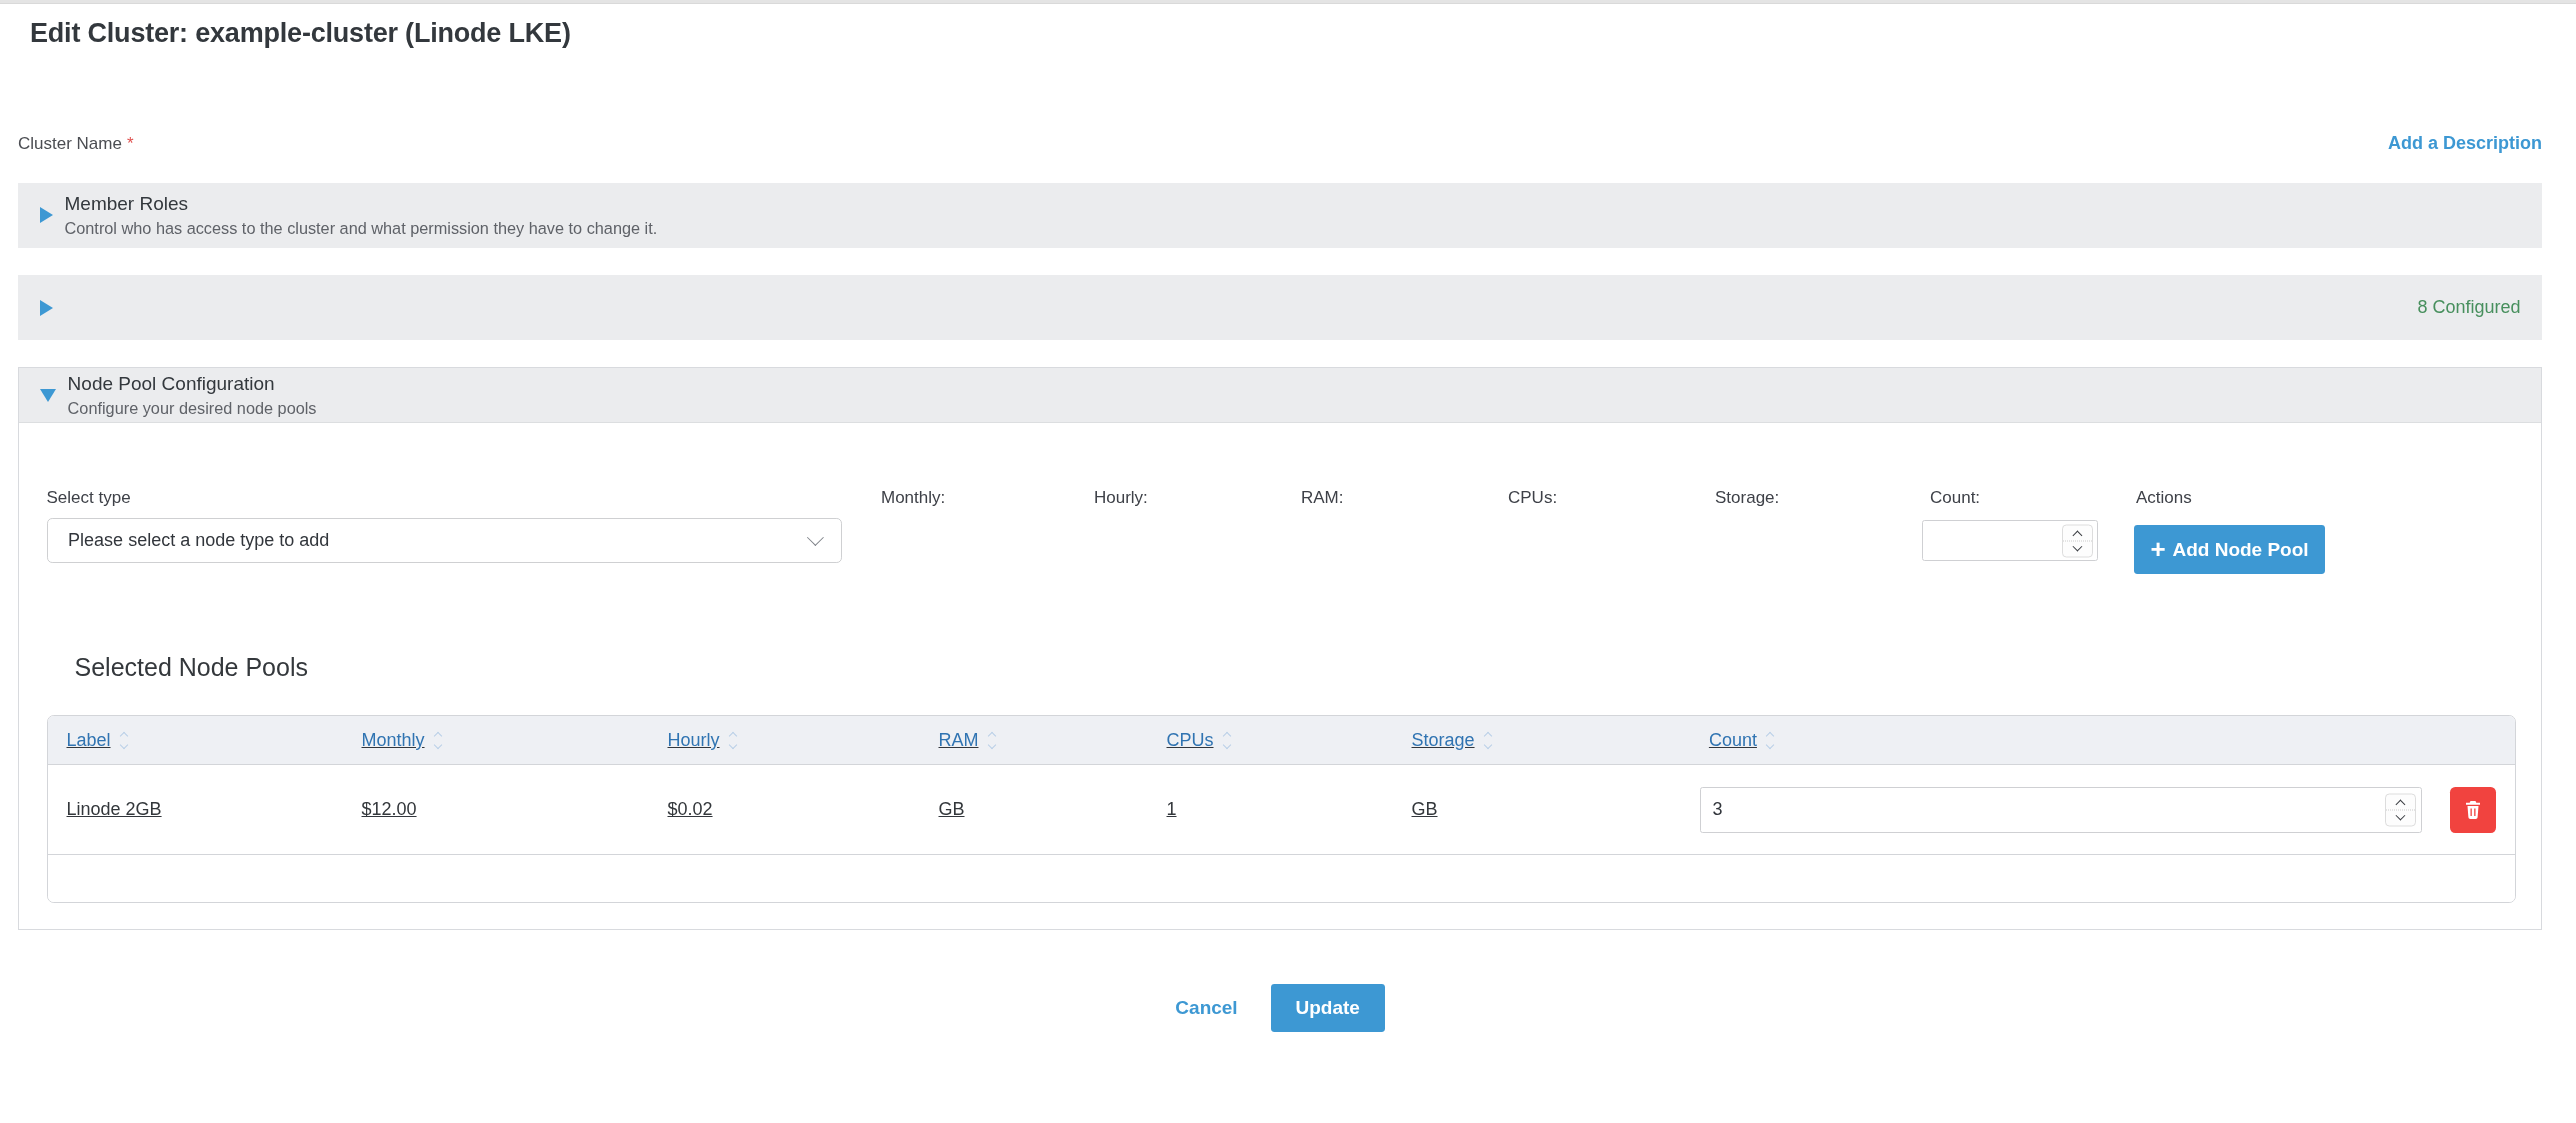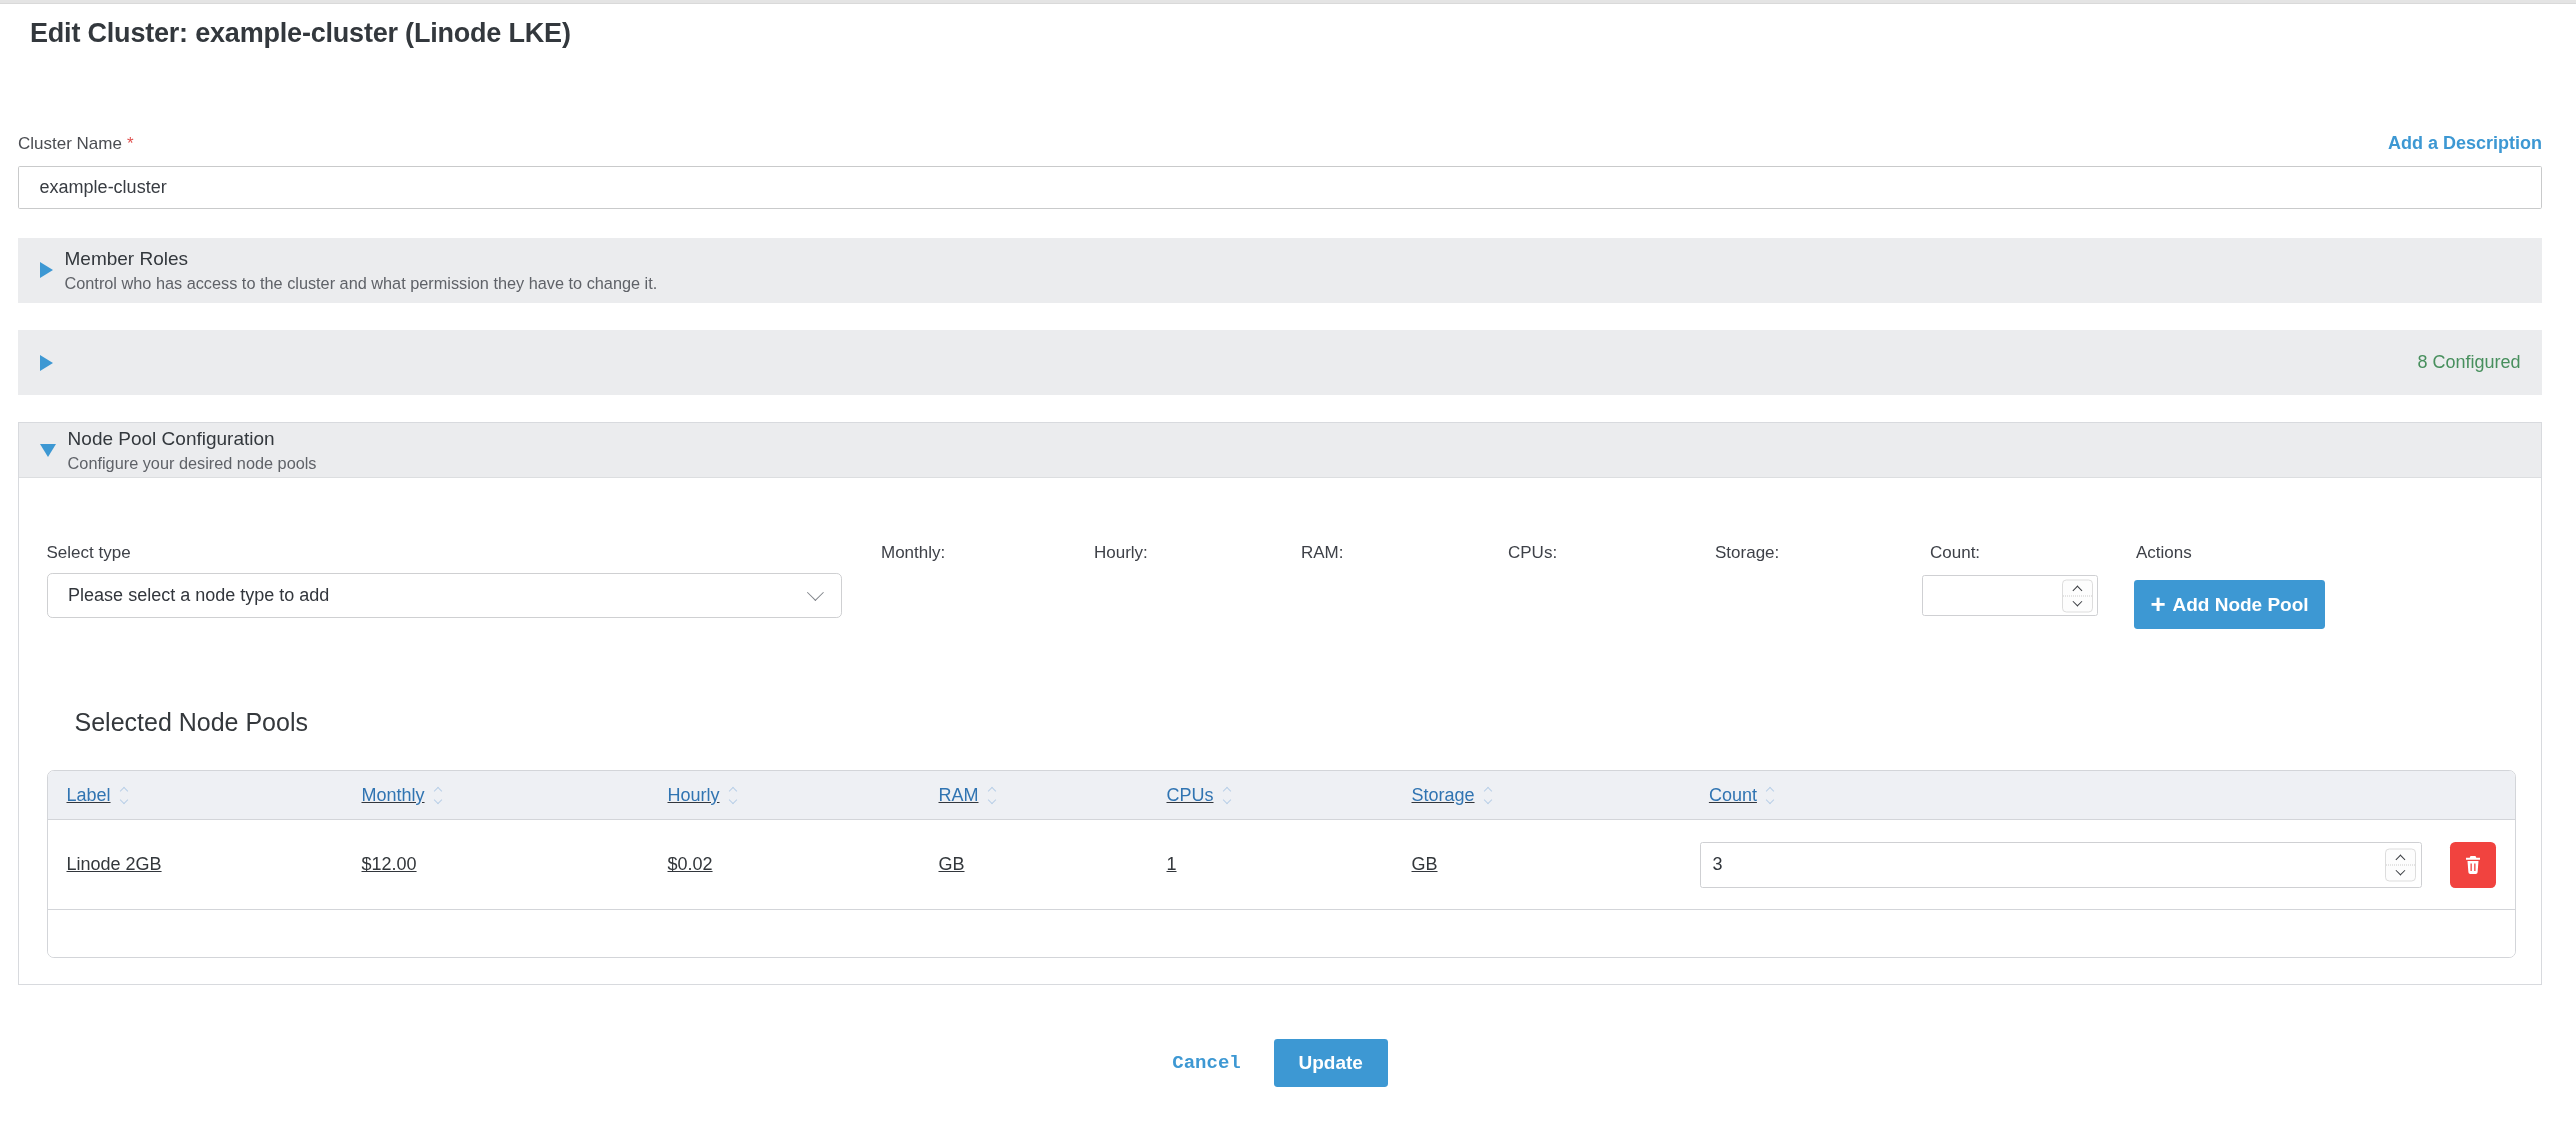--- a/index.html
+++ b/index.html
@@ -176,21 +176,21 @@
 
   
   .footer-actions {
     margin-top: 54px;
     display: flex; align-items: center; justify-content: center;
     gap: 33px;
   }
   .btn-cancel {
     background: none; border: none;
     color: #3d98d3; font-size: 19px; font-weight: 600;
-    font-family: Liberation Mono, monospace;
+    font-family: Liberation Sans, sans-serif;
     cursor: pointer;
   }
   .btn-update { width: 114px; height: 48px; }
   .btn-add { position: absolute; left: 2115px; top: 102px; width: 191px; height: 49px; }
 </style>
 </head>
 <body>
 
 <div class="top-strip"></div>
 
@@ -198,21 +198,20 @@
 
 <div class="container">
 
   <div class="name-row">
     <div>
       <span class="field-label">Cluster Name</span><span class="required">*</span>
     </div>
     <a class="link">Add a Description</a>
   </div>
 
-  <input class="text-input" type="text" value="example-cluster" style="">
 
   <div class="panel gap-top">
     <span class="tri-right"></span>
     <div class="panel-text">
       <span class="panel-title">Member Roles</span>
       <span class="panel-sub">Control who has access to the cluster and what permission they have to change it.</span>
     </div>
   </div>
 
   <div class="panel gap-top2">

